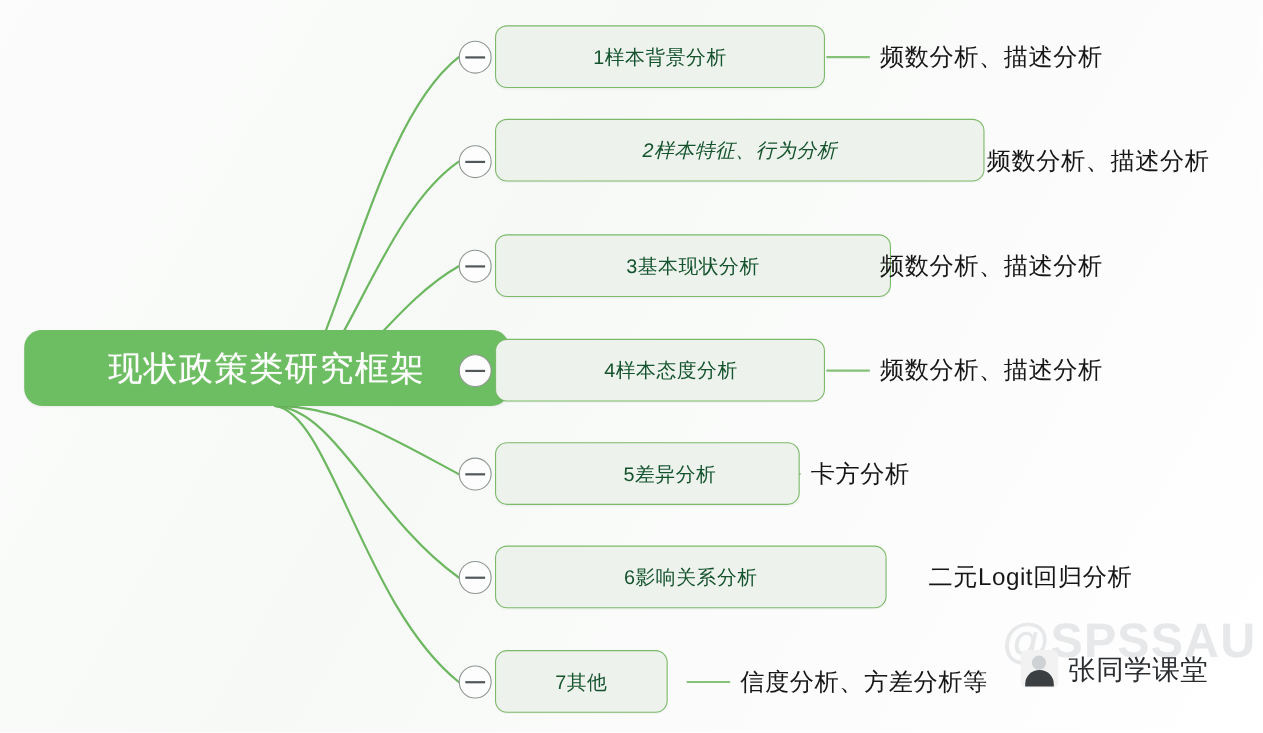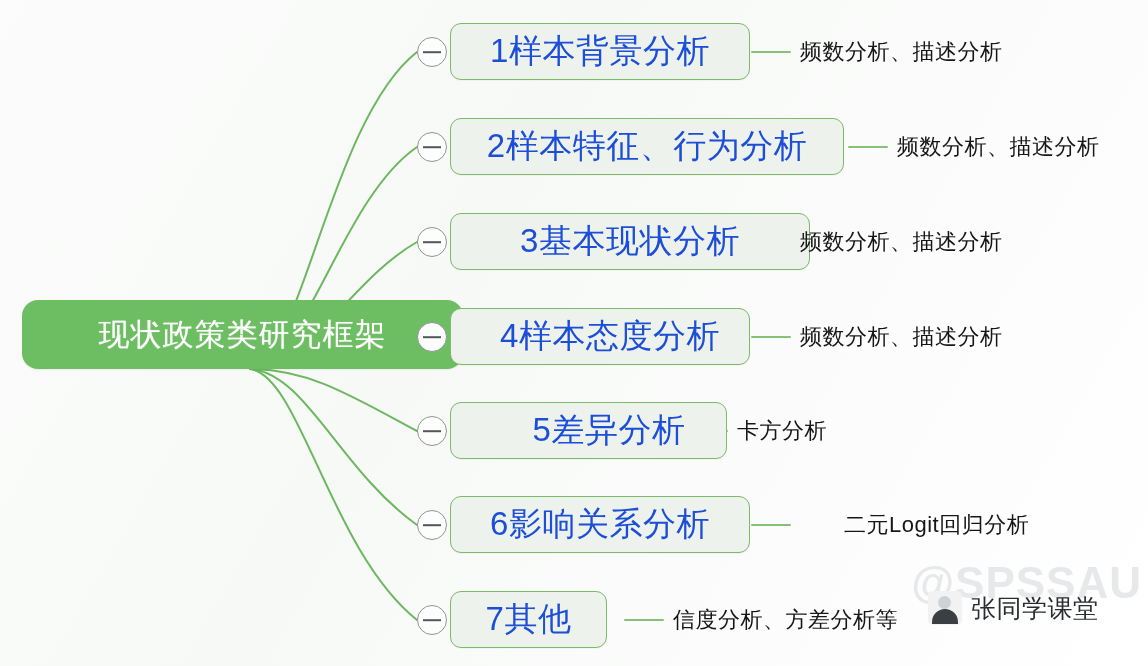--- a/index.html
+++ b/index.html
@@ -81,22 +81,22 @@
     border: 1.6px solid #7cba6b;
     border-radius: 11px;
     background: #edf2ec;
     box-sizing: border-box;
     display: flex;
     align-items: center;
     justify-content: center;
     box-shadow: 0 1px 1px rgba(0,0,0,0.03);
   }
   .branch-label {
-    color: #1d4ed8;
-    font-size: 33px;
+    color: #14532d;
+    font-size: 18px;
     white-space: nowrap;
     letter-spacing: 0.5px;
   }
 
   
   .leaf-text {
     position: absolute;
     color: #161616;
     font-size: 22px;
     white-space: nowrap;
@@ -194,33 +194,33 @@
   <div class="toggle" style="left:417px; top:132px;"></div>
   <div class="toggle" style="left:417px; top:227px;"></div>
   <div class="toggle" style="left:417px; top:322px;"></div>
   <div class="toggle" style="left:417px; top:416px;"></div>
   <div class="toggle" style="left:417px; top:510px;"></div>
   <div class="toggle" style="left:417px; top:605px;"></div>
 
   <div class="branch-box" style="left:450px; top:23px;  width:300px;">
     <span class="branch-label">1样本背景分析</span>
   </div>
-  <div class="branch-box" style="left:450px; top:118px; width:394px;">
+  <div class="branch-box" style="left:450px; top:108px; width:445px;font-style:italic;">
     <span class="branch-label">2样本特征、行为分析</span>
   </div>
   <div class="branch-box" style="left:450px; top:213px; width:360px;">
     <span class="branch-label">3基本现状分析</span>
   </div>
   <div class="branch-box" style="left:450px; top:308px; width:300px;padding-left:20px;">
     <span class="branch-label">4样本态度分析</span>
   </div>
   <div class="branch-box" style="left:450px; top:402px; width:277px;padding-left:41px;">
     <span class="branch-label">5差异分析</span>
   </div>
-  <div class="branch-box" style="left:450px; top:496px; width:300px;">
+  <div class="branch-box" style="left:450px; top:496px; width:356px;">
     <span class="branch-label">6影响关系分析</span>
   </div>
   <div class="branch-box" style="left:450px; top:591px; width:157px;">
     <span class="branch-label">7其他</span>
   </div>
 
   <div class="leaf-text" style="left:800px;  top:52px;">频数分析、描述分析</div>
   <div class="leaf-text" style="left:897px;  top:147px;">频数分析、描述分析</div>
   <div class="leaf-text" style="left:800px;  top:242px;">频数分析、描述分析</div>
   <div class="leaf-text" style="left:800px;  top:337px;">频数分析、描述分析</div>

